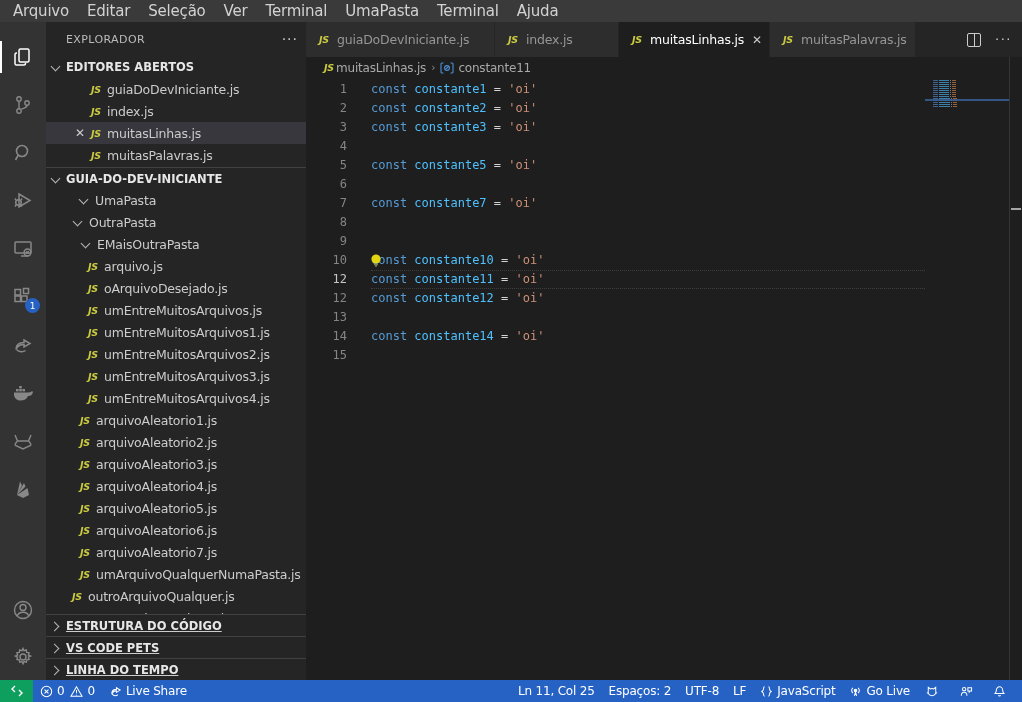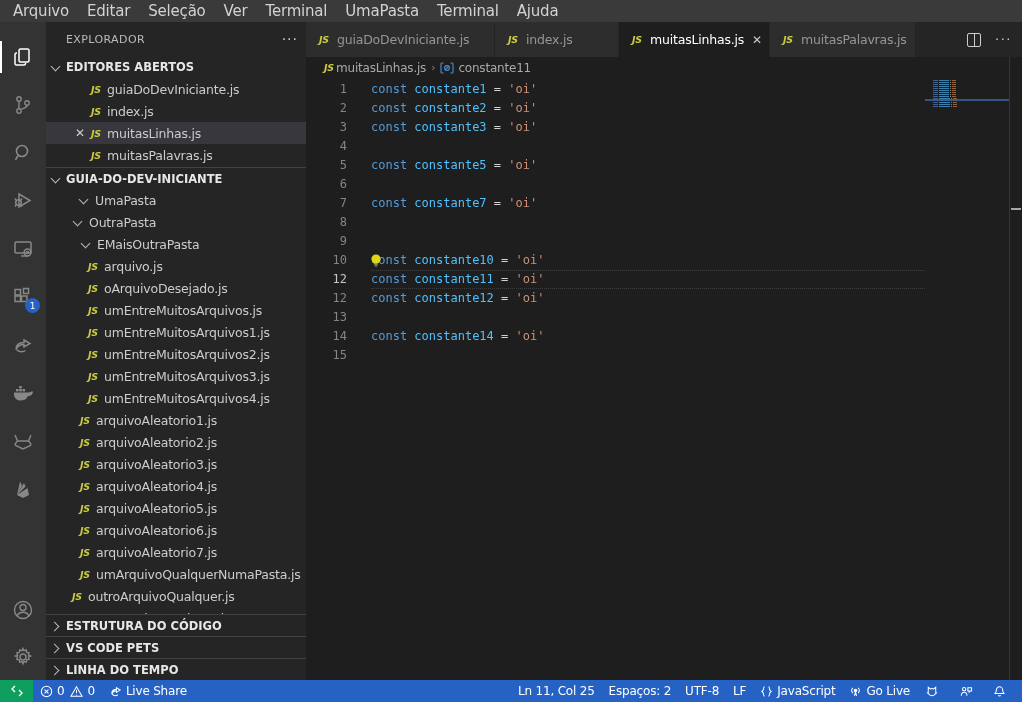--- a/index.html
+++ b/index.html
@@ -62,21 +62,21 @@
   .chev{width:12px;height:12px;position:relative;flex:0 0 12px;}
   .chev::after{content:"";position:absolute;left:2px;top:2px;width:6px;height:6px;
     border-right:1.4px solid #b8b8b8;border-bottom:1.4px solid #b8b8b8;transform:rotate(45deg);}
   .chev.collapsed::after{transform:rotate(-45deg);left:1px;top:3px;}
   .js-badge{width:16px;flex:0 0 16px;font-size:9.5px;font-weight:bold;font-style:italic;
     color:var(--js-icon);text-align:center;}
   .row .label{margin-left:3px;}
   .oe-close{width:16px;flex:0 0 16px;margin-left:26px;color:#cfcfcf;font-size:12px;
     text-align:center;line-height:16px;}
   .oe-close.hidden{visibility:hidden;}
-  .bottom-sections{margin-top:auto;}
+  .bottom-sections{margin-top:auto;text-decoration:underline;}
   .bottom-section{height:22px;border-top:1px solid var(--section-border);display:flex;
     align-items:center;font-weight:bold;font-size:11.5px;color:#e7e7e7;background:var(--sidebar-bg);}
   .bottom-section .chev{margin:0 4px;}
   .tree-clip{overflow:hidden;flex:1 1 auto;min-height:0;position:relative;}
 
   
   .editor-region{flex:1 1 auto;display:flex;flex-direction:column;background:var(--editor-bg);
     min-width:0;position:relative;}
   .tabbar{height:35px;flex:0 0 35px;background:var(--tabbar-bg);display:flex;align-items:stretch;}
   .tab{display:flex;align-items:center;background:var(--tab-inactive);color:var(--tab-fg-inactive);

